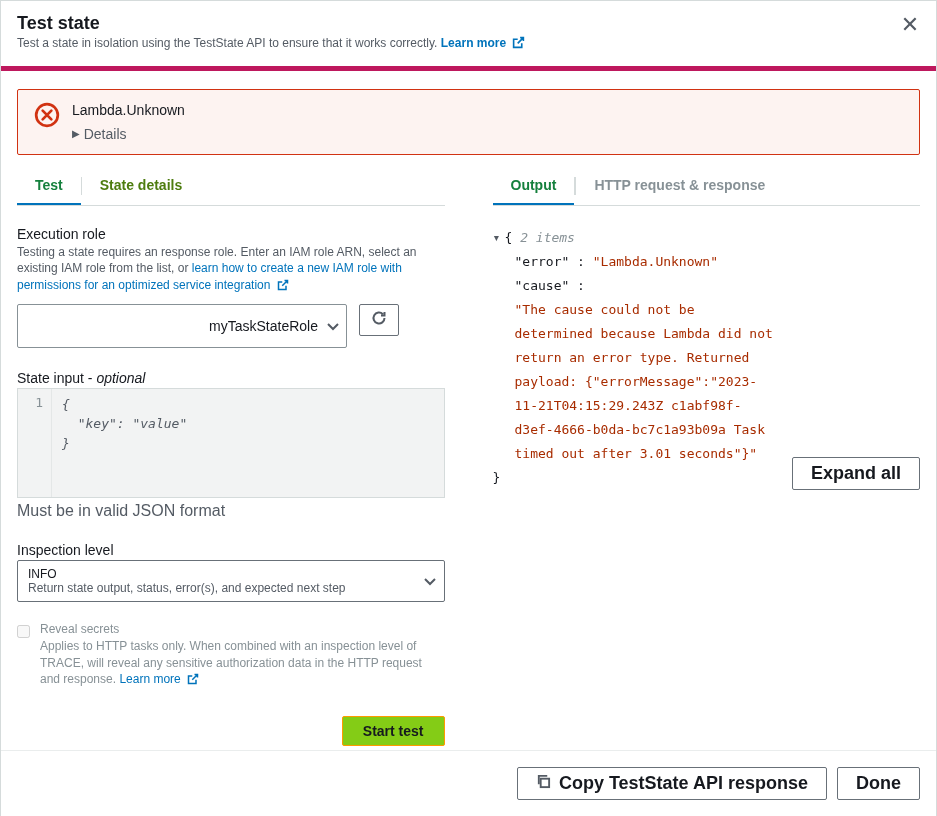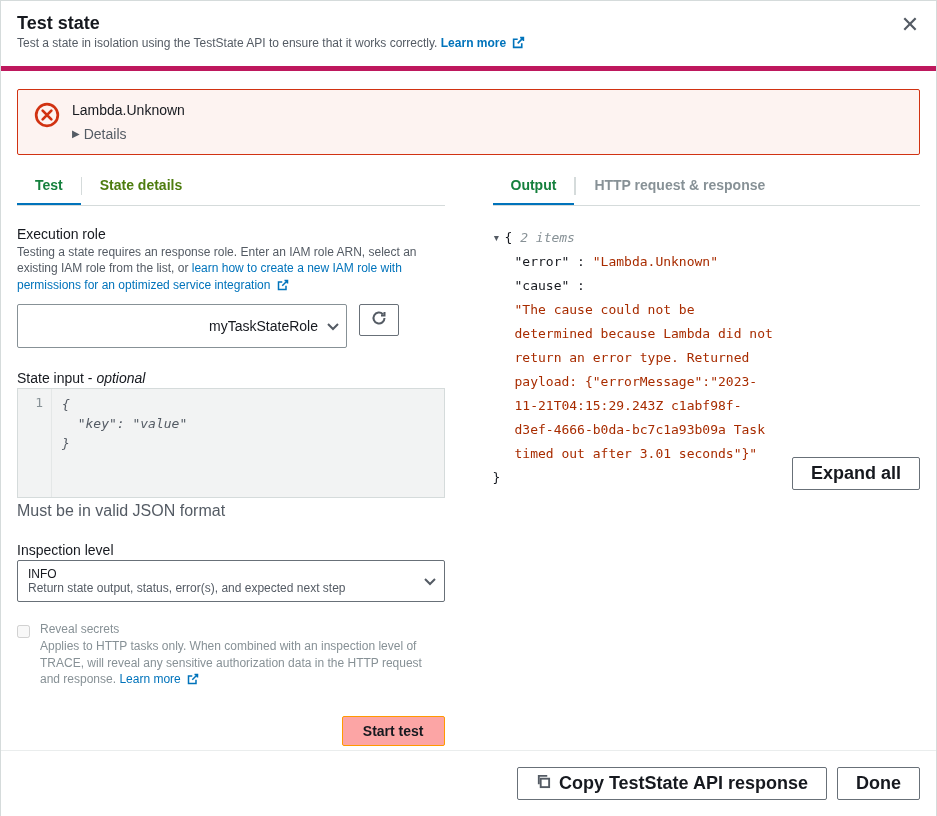--- a/index.html
+++ b/index.html
@@ -218,21 +218,21 @@
     display: flex;
     gap: 10px;
     align-items: flex-start;
     margin-bottom: 26px;
   }
   .checkbox-row input { margin-top: 3px; }
   .checkbox-row .cb-label { color: #879196; font-size: 12px; margin-bottom: 2px; }
   .checkbox-row .cb-desc { font-size: 12px; color: #879196; line-height: 1.4; }
   .start-row { text-align: right; }
   .btn-primary {
-    background: #fca5a5;
+    background: #84cc16;
     border: 1px solid #ff9900;
     color: #16191f;
     font-weight: 700;
     font-size: 14px;
     padding: 6px 20px;
     border-radius: 2px;
     cursor: pointer;
   }
   .output-head {
     display: flex;

